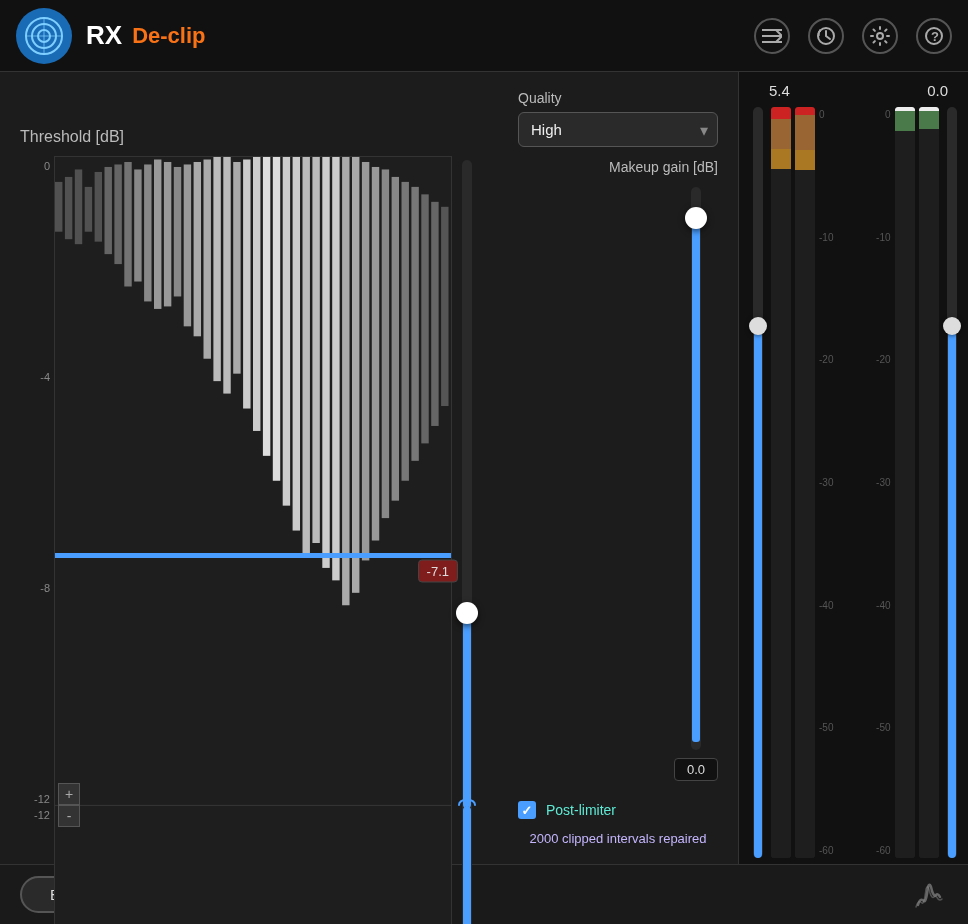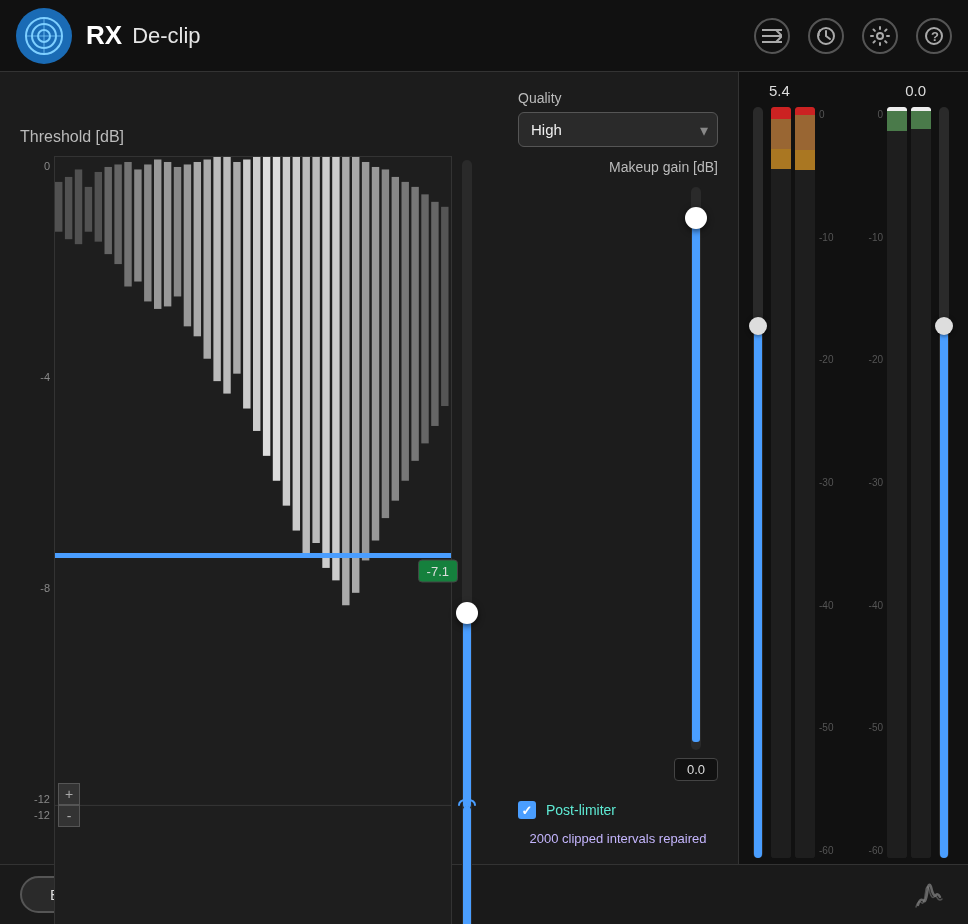--- a/index.html
+++ b/index.html
@@ -37,22 +37,22 @@
       height: 40px;
     }
     .header-rx {
       font-size: 26px;
       font-weight: 700;
       color: #fff;
       margin-right: 10px;
     }
     .header-title {
       font-size: 22px;
-      color: #e5e5e5;
-      font-weight: 400;
+      color: #f97316;
+      font-weight: 700;
     }
     .header-spacer { flex: 1; }
     .header-icons {
       display: flex;
       gap: 18px;
       align-items: center;
     }
     .header-icon {
       width: 36px;
       height: 36px;
@@ -140,21 +140,21 @@
       border-radius: 50%;
       position: absolute;
       left: 50%;
       transform: translateX(-50%);
       cursor: pointer;
       box-shadow: 0 2px 6px rgba(0,0,0,0.6);
       z-index: 5;
     }
 
     .slider-value {
-      background: #15803d;
+      background: #7f1d1d;
       border: 1px solid #444;
       border-radius: 4px;
       padding: 3px 8px;
       font-size: 13px;
       color: #ddd;
       white-space: nowrap;
       text-align: right;
     }
 
     .link-btn {
@@ -275,21 +275,21 @@
       margin-top: 6px;
       padding-bottom: 4px;
     }
 
     
     .vu-section {
       width: 230px;
       background: #111;
       display: flex;
       flex-direction: column;
-      padding: 10px 22px 6px 10px;
+      padding: 10px 0 6px 10px;
       border-left: 1px solid #333;
     }
 
     .vu-top-row {
       display: flex;
       justify-content: space-between;
       align-items: flex-end;
       margin-bottom: 4px;
       padding: 0 20px;
     }

